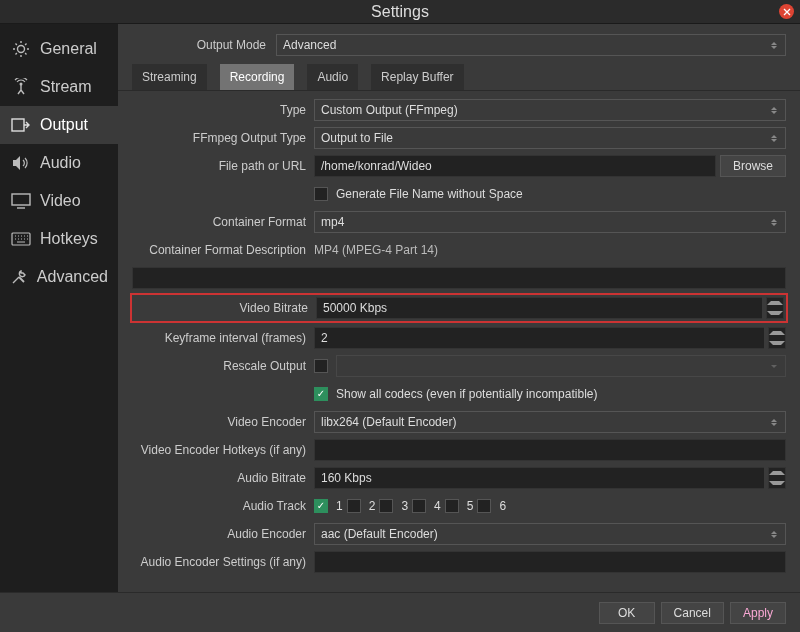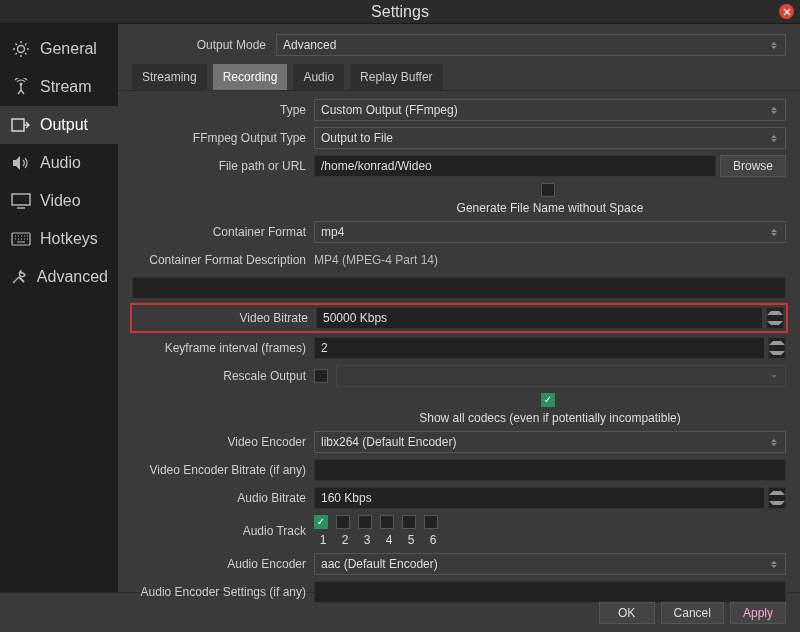--- a/index.html
+++ b/index.html
@@ -15,37 +15,37 @@
 .sidebar-item .icon { width: 22px; height: 18px; margin-right: 8px; display: flex; align-items: center; justify-content: center; }
 .sidebar-item .label { font-size: 16px; }
 .main { flex: 1; background: #3a3a3a; display: flex; flex-direction: column; }
 .output-mode-row { display: flex; align-items: center; padding: 10px 14px 8px 14px; }
 .output-mode-row .lbl { width: 144px; text-align: right; padding-right: 10px; color: #ccc; }
 .dropdown { flex: 1; background: #3a3a3a; border: 1px solid #555; color: #ddd; padding: 3px 6px; position: relative; display: flex; align-items: center; justify-content: space-between; height: 22px; }
 .dropdown .chev { width: 10px; display: flex; flex-direction: column; align-items: center; gap: 1px; }
 .chev span { width: 0; height: 0; border-left: 3px solid transparent; border-right: 3px solid transparent; }
 .chev .up { border-bottom: 3px solid #888; }
 .chev .down { border-top: 3px solid #888; }
-.tabs { display: flex; padding: 0 14px; gap: 6px; border-bottom: 1px solid #2a2a2a; }
+.tabs { display: flex; padding: 0 14px; gap: 13px; border-bottom: 1px solid #2a2a2a; }
 .tab { padding: 6px 10px; background: #2f2f2f; color: #ccc; cursor: pointer; }
 .tab.active { background: #737373; color: #fff; }
 .form { padding: 8px 14px 14px 14px; display: flex; flex-direction: column; gap: 6px; }
 .row { display: flex; align-items: center; min-height: 22px; }
 .row .lbl { width: 182px; text-align: right; padding-right: 8px; color: #ccc; }
 .row .field { flex: 1; display: flex; align-items: center; gap: 4px; }
 .input { background: #222; border: 1px solid #333; color: #ddd; padding: 3px 6px; height: 22px; flex: 1; }
 .spinner { display: flex; flex-direction: column; background: #222; border: 1px solid #333; width: 18px; height: 22px; }
 .spinner span { flex: 1; display: flex; align-items: center; justify-content: center; }
 .spinner .up { width: 0; height: 0; border-left: 4px solid transparent; border-right: 4px solid transparent; border-bottom: 4px solid #999; }
 .spinner .down { width: 0; height: 0; border-left: 4px solid transparent; border-right: 4px solid transparent; border-top: 4px solid #999; }
 .btn { background: #444; border: 1px solid #555; color: #ddd; padding: 3px 12px; height: 22px; cursor: pointer; }
 .checkbox { width: 14px; height: 14px; background: #222; border: 1px solid #555; display: inline-flex; align-items: center; justify-content: center; margin-right: 4px; }
 .checkbox.checked { background: #2d8f5d; border-color: #2d8f5d; }
 .checkbox.checked::after { content: "✓"; color: #fff; font-size: 10px; line-height: 1; }
-.check-row { display: flex; align-items: center; gap: 4px; flex-direction: column; }
+.check-row { display: flex; align-items: center; gap: 4px; }
 .highlight { border: 2px solid #c33; padding: 2px; margin: -2px; }
 .tracks { display: flex; gap: 10px; }
 .comment { color: #bbb; }
 .footer { height: 40px; background: #3a3a3a; display: flex; align-items: center; justify-content: flex-end; padding: 0 14px; gap: 6px; border-top: 1px solid #2a2a2a; }
 .footer .btn { min-width: 56px; }
 .footer .btn.disabled { color: #f9a8d4; }
 svg { display: block; }
 </style>
 </head>
 <body>
@@ -262,21 +262,21 @@
             <div class="dropdown">
               <span>libx264 (Default Encoder)</span>
               <span class="chev">
                 <span class="up"></span>
                 <span class="down"></span>
               </span>
             </div>
           </div>
       </div>
       <div class="row">
-        <span class="lbl">Video Encoder Bitrate (if any)</span>
+        <span class="lbl">Video Encoder Hotkeys (if any)</span>
         <div class="field">
             <div class="input"></div>
           </div>
       </div>
       <div class="row">
         <span class="lbl">Audio Bitrate</span>
         <div class="field">
           <div class="input" style="border-right:none">160 Kbps</div>
           <div class="spinner">
               <span>

